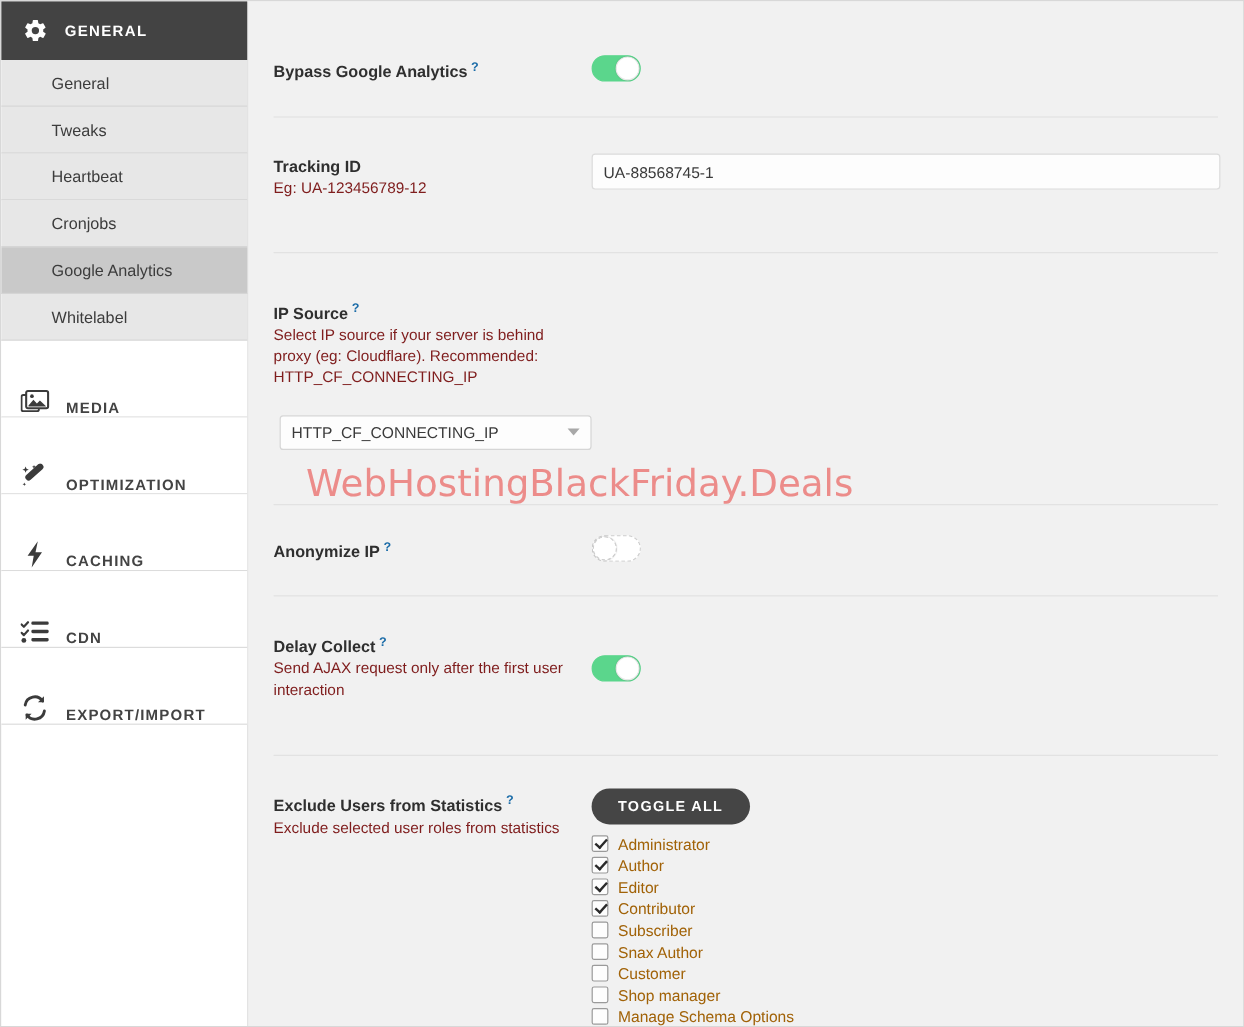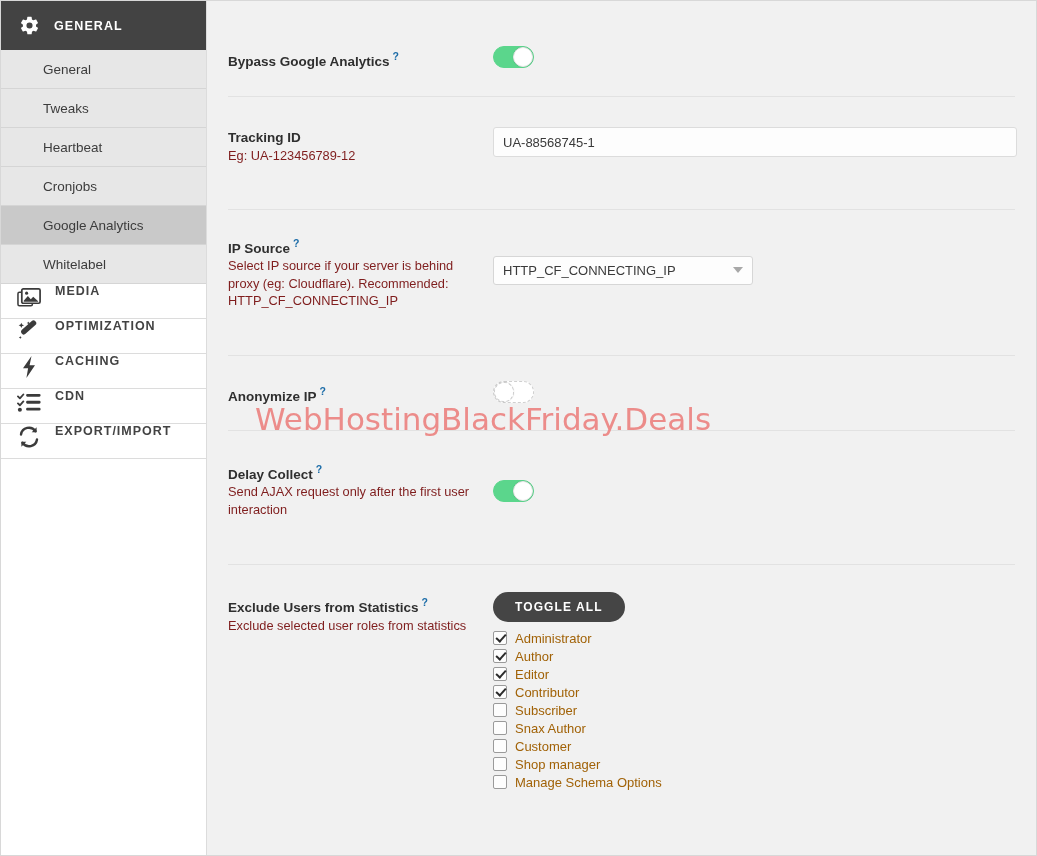--- a/index.html
+++ b/index.html
@@ -61,25 +61,25 @@
     padding-left: 42px;
     box-sizing: border-box;
     font-size: 13.5px;
     color: #3c3c3c;
     cursor: pointer;
   }
   .sub-item.active {
     background: #c9c9c9;
   }
   .group-item {
-    height: 35px;
+    height: 64px;
     background: #ffffff;
     border-bottom: 1px solid #dcdcdc;
     display: flex;
-    align-items: flex-start;
+    align-items: flex-end;
     padding-left: 14px;
     box-sizing: border-box;
     cursor: pointer;
   }
   .group-item .g-icon {
     width: 28px;
     height: 26px;
     display: flex;
     align-items: center;
     justify-content: center;
@@ -265,21 +265,21 @@
   }
   .chk-label {
     font-size: 13px;
     color: #a16207;
   }
 
   
   .watermark {
     position: absolute;
     left: 48px;
-    top: 400px;
+    top: 384px;
     font-size: 31px;
     color: #ec8c8a;
     letter-spacing: 0px;
     white-space: nowrap;
     pointer-events: none;
     font-family: "DejaVu Sans", sans-serif;
     font-weight: 400;
   }
 </style>
 </head>
@@ -397,21 +397,21 @@
         <div class="lbl-title">Tracking ID</div>
         <div class="lbl-desc">Eg: UA-123456789-12</div>
       </div>
       <div class="row-control">
         <input class="text-input" type="text" value="UA-88568745-1" style="">
       </div>
     </div>
 
     <div class="divider" style="margin-top:44px;"></div>
 
-    <div class="row" style="margin-top:23px;">
+    <div class="row" style="margin-top:36px;flex-direction:column;">
       <div class="row-label">
         <div class="lbl-title">
           <span>IP Source</span><span class="qmark">?</span>
         </div>
         <div class="lbl-desc">Select IP source if your server is behind proxy (eg: Cloudflare). Recommended: HTTP_CF_CONNECTING_IP</div>
       </div>
       <div class="row-control" style="padding-top:23px;">
         <div class="select-box">
           <span>HTTP_CF_CONNECTING_IP</span>
           <span class="caret"></span>

